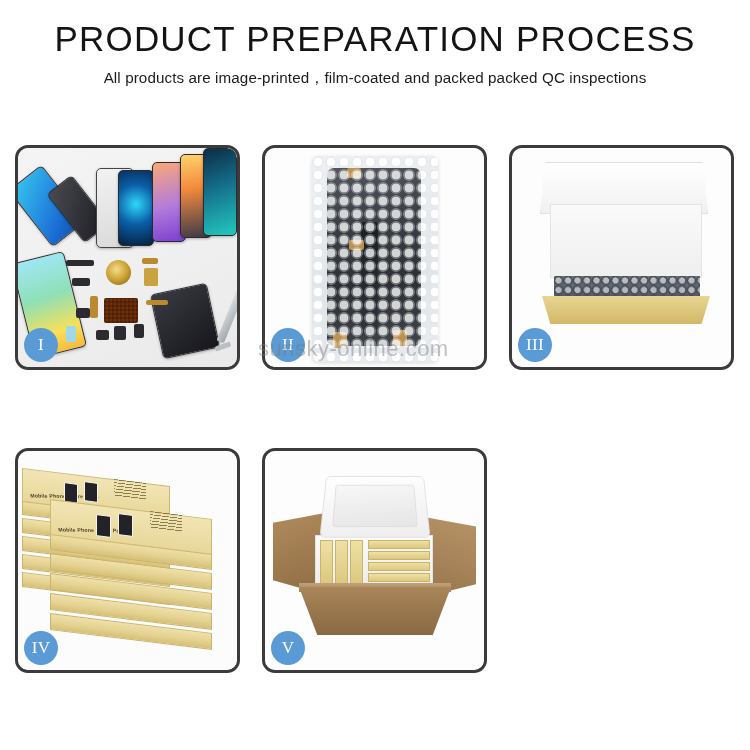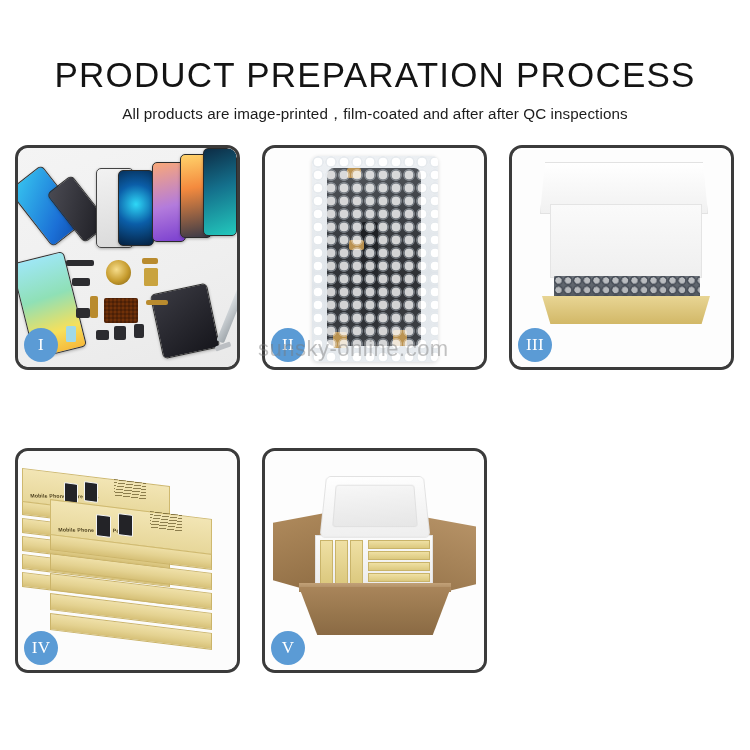--- a/index.html
+++ b/index.html
@@ -15,21 +15,21 @@
     background: #ffffff;
   }
 
   
   #header { position: absolute; left: 0; top: 0; width: 750px; text-align: center; }
   #title {
     font-size: 35px;
     letter-spacing: 1.2px;
     font-weight: 400;
     color: #141414;
-    margin-top: 57px;
+    margin-top: 21px;
     line-height: 1.05;
     white-space: nowrap;
   }
   #subtitle {
     font-size: 15.2px;
     color: #1c1c1c;
     margin-top: 10px;
     letter-spacing: 0.1px;
     white-space: nowrap;
   }
@@ -348,21 +348,21 @@
     background: rgba(128,100,66,.6);
   }
 </style>
 </head>
 <body>
 
 <div id="page">
 
   <div id="header">
     <div id="title">PRODUCT PREPARATION PROCESS</div>
-    <div id="subtitle">All products are image-printed，film-coated and after after QC inspections</div>
+    <div id="subtitle">All products are image-printed，film-coated and packed packed QC inspections</div>
   </div>
 
   <div id="grid">
 
     <div class="panel">
       <div class="panel-inner p1">
         <div class="ph ph1"></div>
         <div class="ph ph2"></div>
         <div class="ph ph3"></div>
         <div class="ph ph4"></div>

